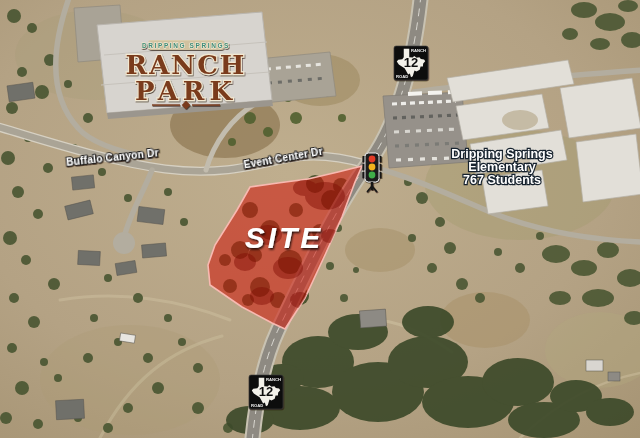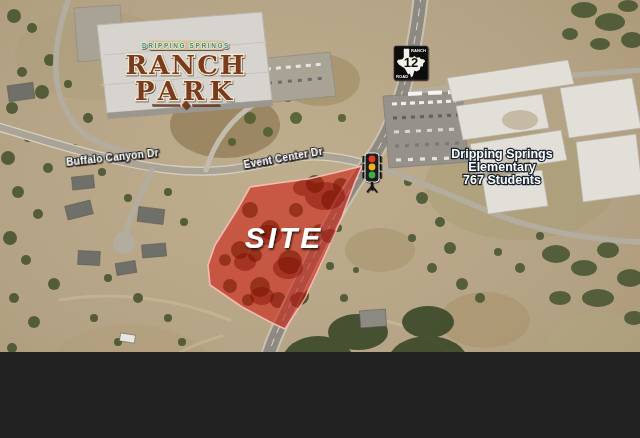--- a/index.html
+++ b/index.html
@@ -1,16 +1,16 @@
 <!DOCTYPE html>
 <html><head>
 <meta charset="utf-8">
 <style>
   html,body{margin:0;padding:0;background:#222;}
-  #stage{position:relative;width:640px;height:352px;overflow:hidden;font-family:"Liberation Sans",sans-serif;}
+  #stage{position:relative;width:640px;height:438px;overflow:hidden;font-family:"Liberation Sans",sans-serif;}
   svg{display:block;}
   text{font-family:"Liberation Sans",sans-serif;}
   .roadlbl{font-size:10px;font-weight:bold;fill:#fff;stroke:#1d1d1d;stroke-width:2px;paint-order:stroke;letter-spacing:.3px;}
   .schoollbl{font-size:12.5px;font-weight:bold;fill:#fff;stroke:#16222e;stroke-width:2.4px;paint-order:stroke;text-anchor:middle;}
   .sitelbl{font-size:30px;font-weight:bold;font-style:italic;fill:#fff;letter-spacing:3px;text-anchor:middle;}
   .logoMain{font-family:"DejaVu Serif",serif;font-weight:bold;font-size:26px;stroke:#f3e9d2;stroke-width:2.4px;paint-order:stroke;text-anchor:middle;}
   .logoBanner{font-size:6.5px;font-weight:bold;letter-spacing:1.6px;text-anchor:middle;stroke:#efe5cf;stroke-width:1.4px;paint-order:stroke;}
   .shieldNum{font-size:13px;font-weight:bold;fill:#111;text-anchor:middle;}
   .shieldSm{font-size:4.2px;font-weight:bold;fill:#f2f2f2;}
 </style>

